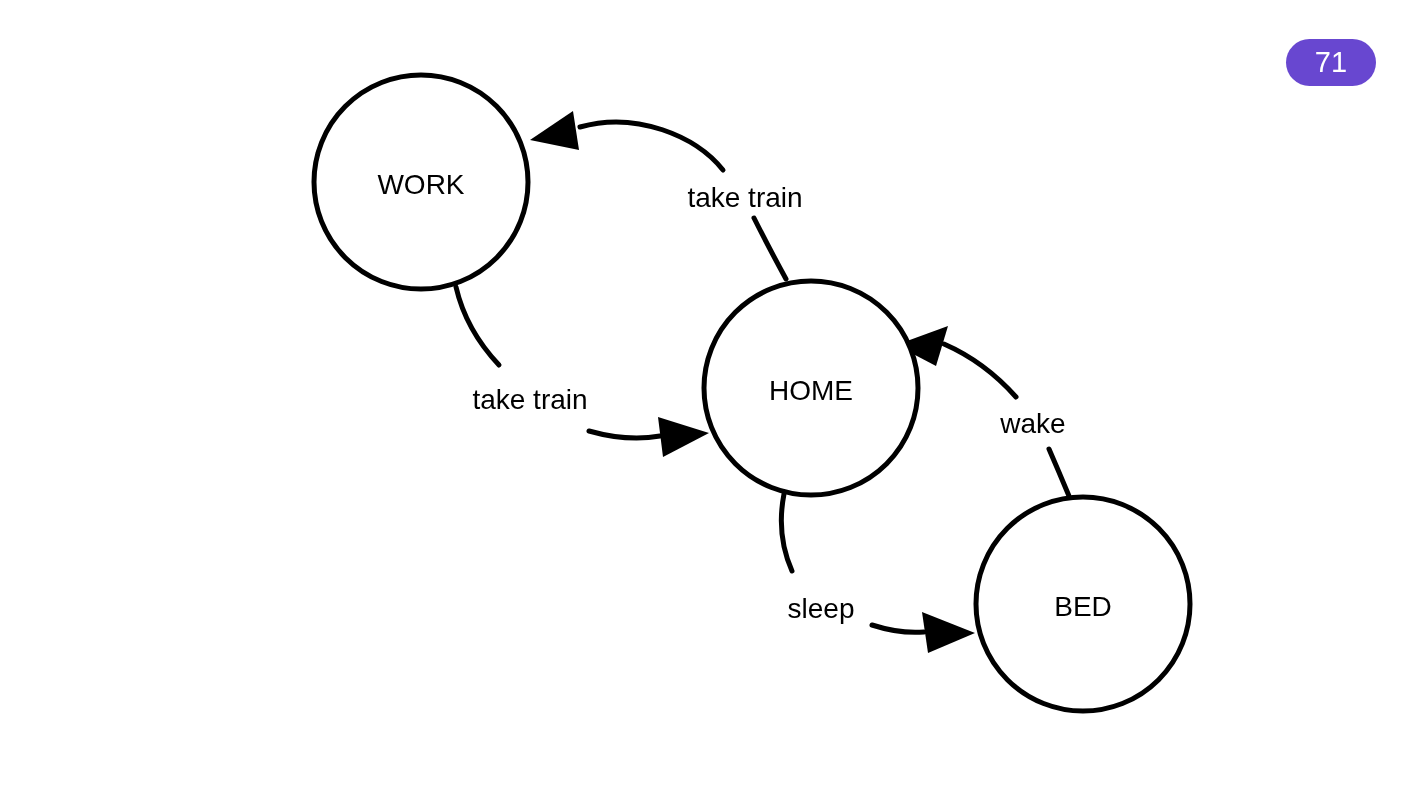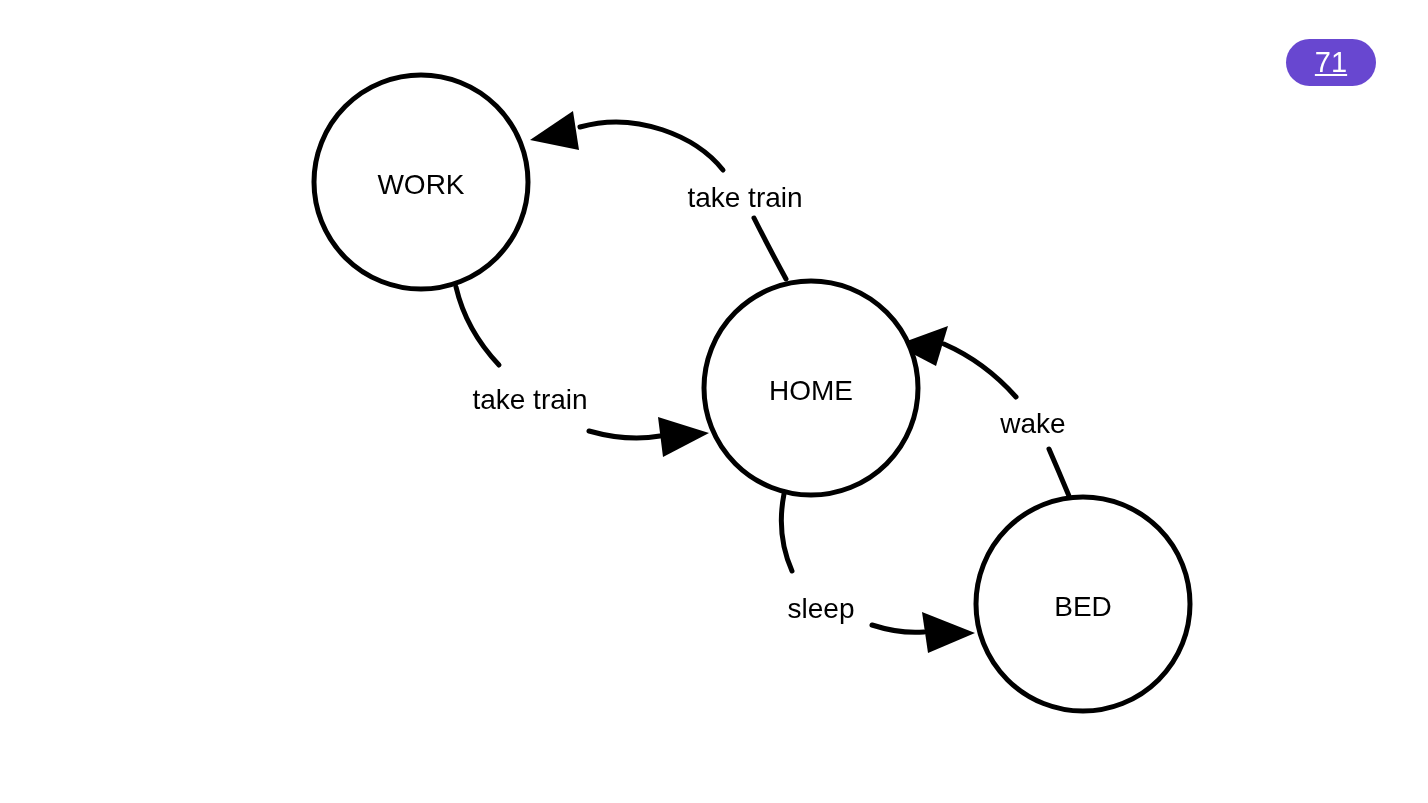--- a/index.html
+++ b/index.html
@@ -14,21 +14,20 @@
   .badge {
     position: absolute;
     left: 1286px; top: 39px;
     width: 90px; height: 47px;
     background: #6847d0;
     border-radius: 24px;
     display: flex; align-items: center; justify-content: center;
     color: #ffffff;
     font-size: 29px;
     line-height: 1;
-    text-decoration: underline;
   }
   svg text {
     font-family: "Liberation Sans", sans-serif;
     fill: #000000;
   }
   .node-label { font-size: 28px; }
   .edge-label { font-size: 28px; }
 </style>
 </head>
 <body>

